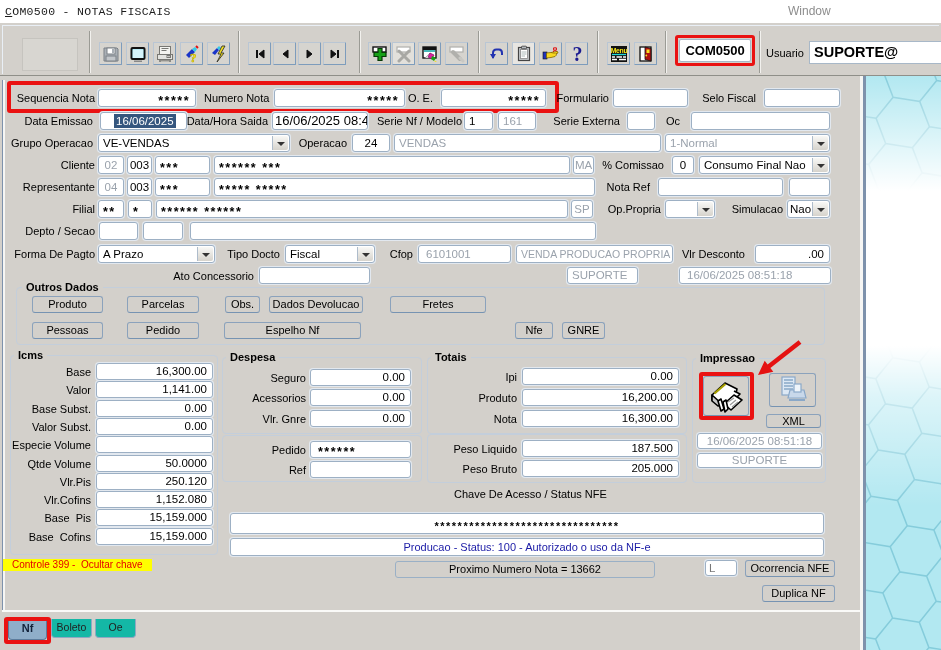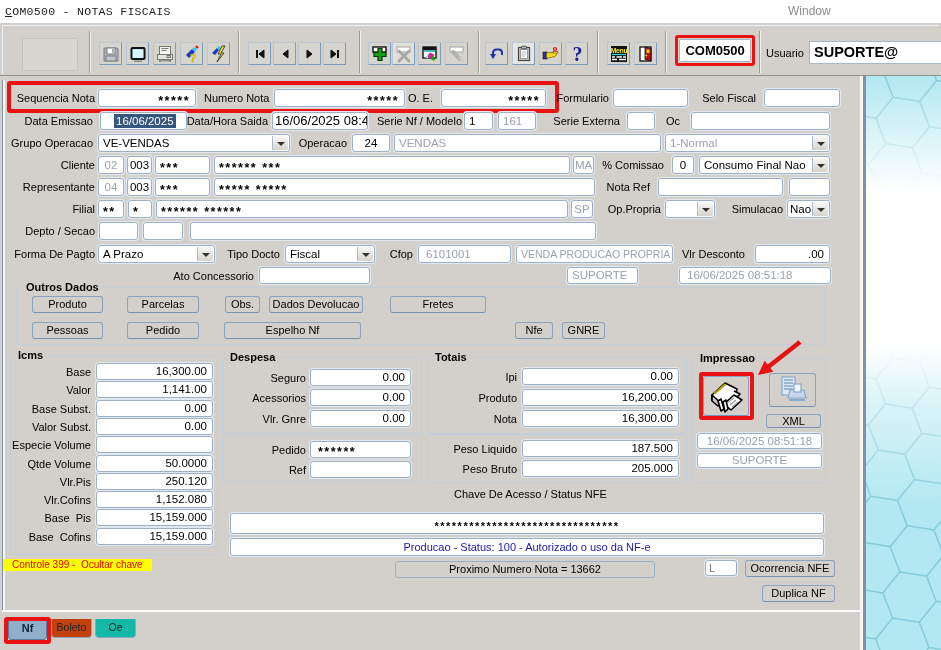--- a/index.html
+++ b/index.html
@@ -398,17 +398,17 @@
 <div class="f c" style="left:230px;top:513px;width:594px;height:21px;line-height:19px"><span class="ast" style="font-size:11px">********************************</span></div>
 <div class="f c" style="left:230px;top:538px;width:594px;height:18px;line-height:16px;color:#1a1aa6;font-size:11px">Producao - Status: 100 - Autorizado o uso da NF-e</div>
 
 <div class="abs" style="left:3px;top:559px;background:#ffff00;color:#e40000;font-size:10px;line-height:12px;padding:0 9px">Controle 399 -&nbsp; Ocultar chave</div>
 <div class="bt" style="left:395px;top:561px;width:260px;height:17px;line-height:15px;border-color:#9ab0c6">Proximo Numero Nota = 13662</div>
 <div class="f" style="left:705px;top:560px;width:32px;height:16px;line-height:14px;padding-left:3px;color:#777">L</div>
 <div class="bt" style="left:745px;top:560px;width:90px;height:17px;line-height:15px">Ocorrencia NFE</div>
 <div class="bt" style="left:762px;top:585px;width:73px;height:17px;line-height:15px">Duplica NF</div>
 
 <div class="abs" style="left:8px;top:619px;width:39px;height:21px;background:#8faec9;border:1px solid #5c7c9c;border-top:none;border-radius:0 0 4px 4px;text-align:center;line-height:19px;font-size:11px;font-weight:bold;color:#13233a">Nf</div>
-<div class="abs" style="left:51px;top:619px;width:41px;height:19px;background:#c2410c;border:1px solid #8fa8c2;border-top:none;border-radius:0 0 4px 4px;text-align:center;line-height:17px;font-size:10.5px;color:#222">Boleto</div>
+<div class="abs" style="left:51px;top:619px;width:41px;height:19px;background:#14b8a6;border:1px solid #8fa8c2;border-top:none;border-radius:0 0 4px 4px;text-align:center;line-height:17px;font-size:10.5px;color:#222">Boleto</div>
 <div class="abs" style="left:95px;top:619px;width:41px;height:19px;background:#14b8a6;border:1px solid #8fa8c2;border-top:none;border-radius:0 0 4px 4px;text-align:center;line-height:17px;font-size:10.5px;color:#222">Oe</div>
 <div class="red" style="left:4px;top:617px;width:47px;height:27px"></div>
 
 </div>
 
 </body></html>

